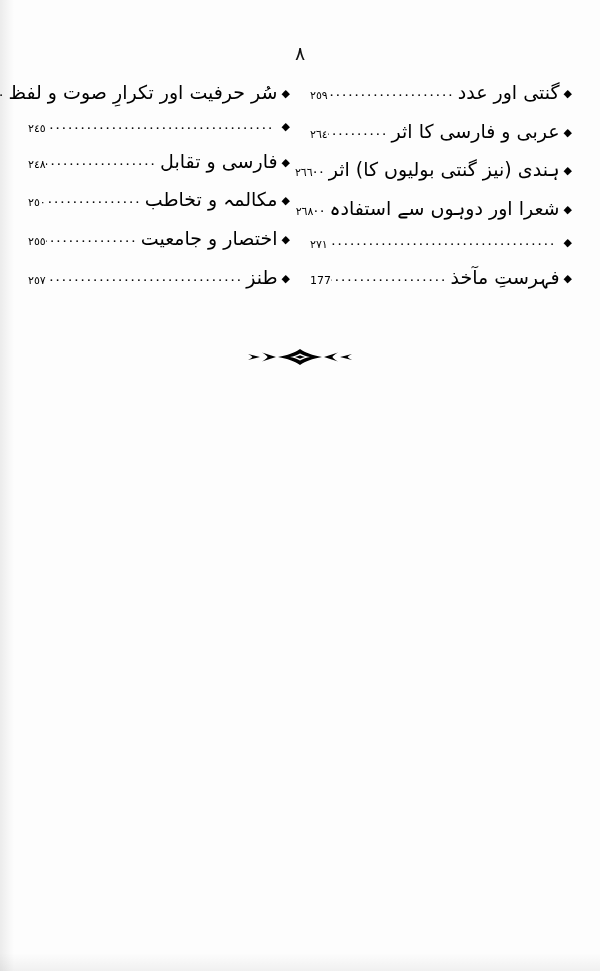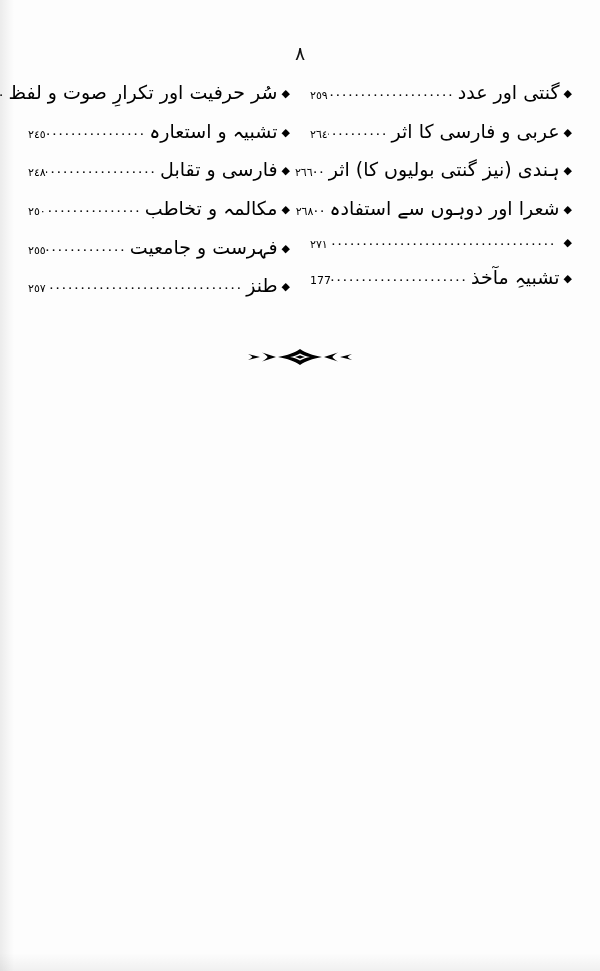--- a/index.html
+++ b/index.html
@@ -128,42 +128,41 @@
 
       <div class="toc-entry">
         <span class="bullet">◆</span>
         <span class="entry-title">سُر حرفیت اور تکرارِ صوت و لفظ</span>
         <span class="dots">....................................................</span>
 
       </div>
 
       <div class="toc-entry">
         <span class="bullet">◆</span>
-        <span class="entry-title">تشبیہ و استعارہ</span>
         <span class="dots">....................................................</span>
         <span class="page-num">٢٤٥</span>
       </div>
 
       <div class="toc-entry">
         <span class="bullet">◆</span>
         <span class="entry-title">فارسی و تقابل</span>
         <span class="dots">....................................................</span>
         <span class="page-num">٢٤٨</span>
       </div>
 
       <div class="toc-entry">
         <span class="bullet">◆</span>
         <span class="entry-title">مکالمہ و تخاطب</span>
         <span class="dots">....................................................</span>
         <span class="page-num">٢٥٠</span>
       </div>
 
       <div class="toc-entry">
         <span class="bullet">◆</span>
-        <span class="entry-title">فہرست و جامعیت</span>
+        <span class="entry-title">اختصار و جامعیت</span>
         <span class="dots">....................................................</span>
         <span class="page-num">٢٥٥</span>
       </div>
 
       <div class="toc-entry">
         <span class="bullet">◆</span>
         <span class="entry-title">طنز</span>
         <span class="dots">....................................................</span>
         <span class="page-num">٢٥٧</span>
       </div>
@@ -201,21 +200,21 @@
       </div>
 
       <div class="toc-entry">
         <span class="bullet">◆</span>
         <span class="dots">....................................................</span>
         <span class="page-num">٢٧١</span>
       </div>
 
       <div class="toc-entry">
         <span class="bullet">◆</span>
-        <span class="entry-title">تشبیہِ مآخذ</span>
+        <span class="entry-title">فہرستِ مآخذ</span>
         <span class="dots">....................................................</span>
         <span class="page-num">177</span>
       </div>
 
     </div>
 
   </div>
 
   <div class="ornament">
     <svg width="120" height="26" viewBox="0 0 120 26" xmlns="http://www.w3.org/2000/svg">

